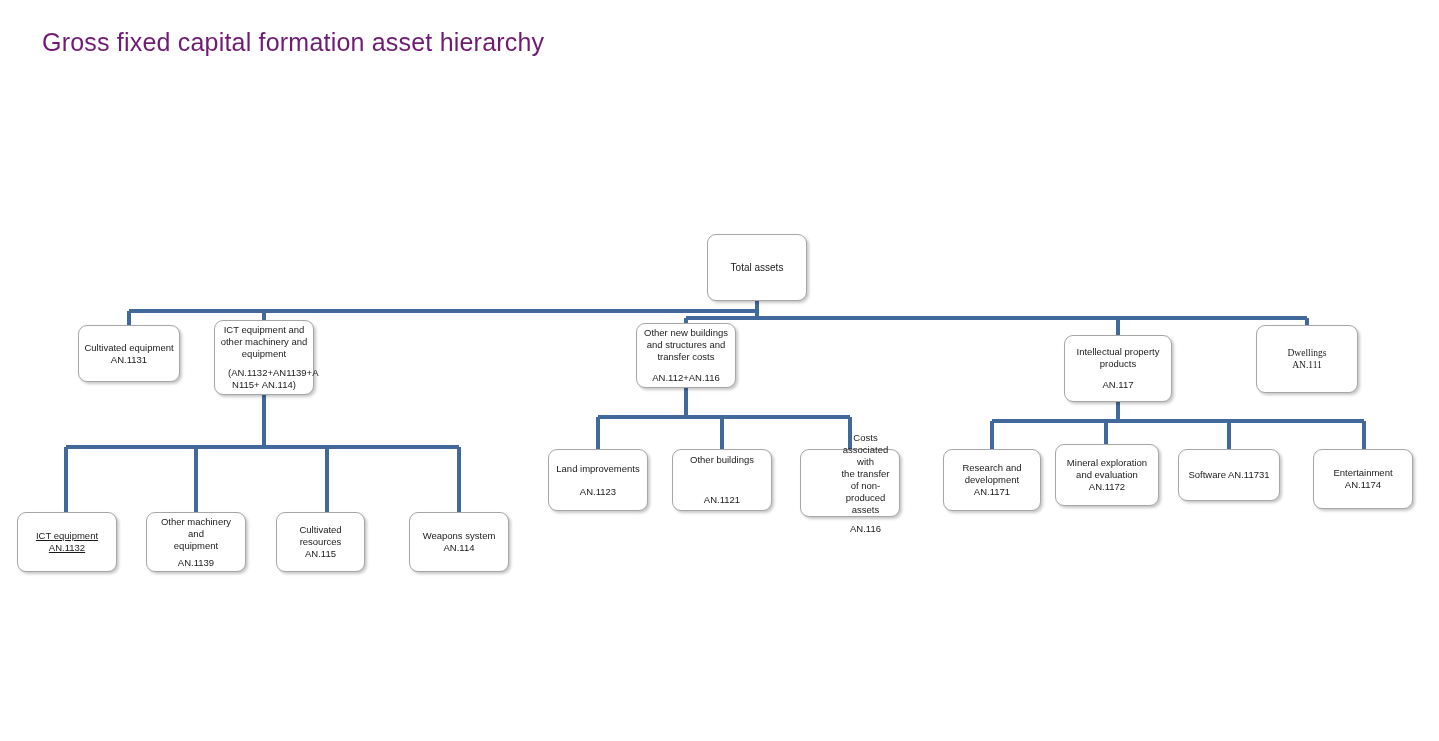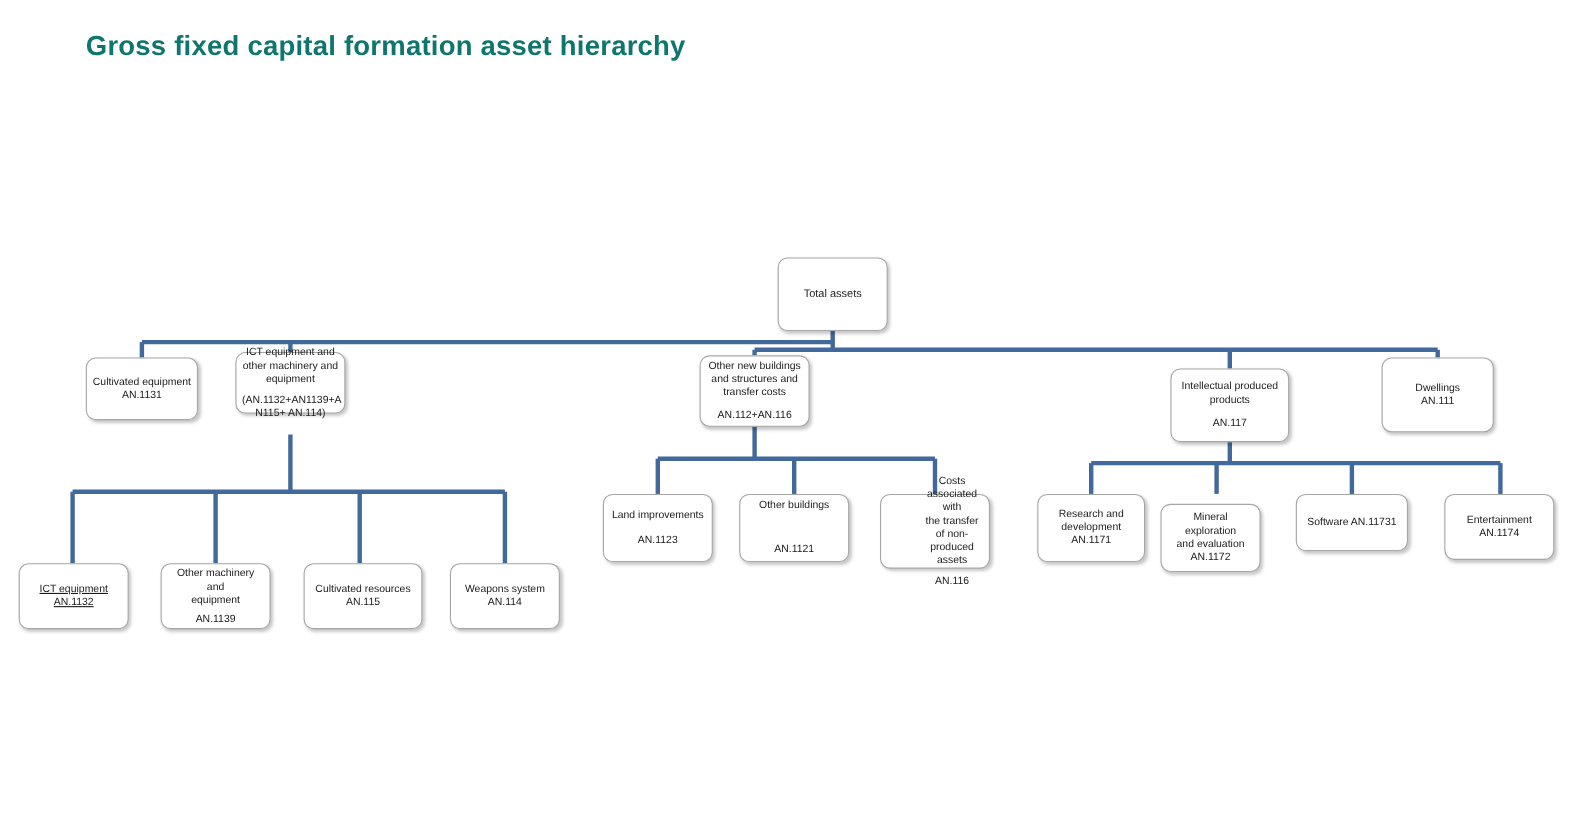--- a/index.html
+++ b/index.html
@@ -22,25 +22,24 @@
     top: 0;
     width: 1439px;
     height: 741px;
   }
 
   #page-title {
     position: absolute;
     left: 42px;
     top: 28px;
     font-size: 25px;
-    font-weight: 700;
+    font-weight: 400;
     letter-spacing: 0.2px;
-    color: #0f766e;
+    color: #701a75;
     white-space: nowrap;
-    margin-left: 36px;
   }
 
   
   #connectors {
     position: absolute;
     left: 0;
     top: 0;
     width: 1439px;
     height: 741px;
     pointer-events: none;
@@ -127,58 +126,58 @@
 
   <div class="node root" style="left:707px; top:234px; width:100px; height:67px;">
     <span class="line">Total assets</span>
   </div>
 
   <div class="node" style="left:78px; top:325px; width:102px; height:57px;">
     <span class="line">Cultivated equipment</span>
     <span class="line">AN.1131</span>
   </div>
 
-  <div class="node tight" style="left:214px; top:320px; width:100px; height:56px;align-items:flex-end;">
+  <div class="node tight" style="left:214px; top:320px; width:100px; height:75px;">
     <span class="line">ICT  equipment and</span>
     <span class="line">other machinery and</span>
     <span class="line">equipment</span>
     <span class="code" style="margin-top:7px;padding-left:16px;">(AN.1132+AN1139+A</span>
     <span class="line">N115+ AN.114)</span>
   </div>
 
   <div class="node" style="left:636px; top:323px; width:100px; height:65px;">
     <span class="line">Other new buildings</span>
     <span class="line">and structures and</span>
     <span class="line">transfer costs</span>
     <span class="code">AN.112+AN.116</span>
   </div>
 
   <div class="node" style="left:1064px; top:335px; width:108px; height:67px;">
-    <span class="line">Intellectual produced</span>
+    <span class="line">Intellectual property</span>
     <span class="line">products</span>
     <span class="code">AN.117</span>
   </div>
 
-  <div class="node" style="left:1256px; top:325px; width:102px; height:68px;">
+  <div class="node" style="left:1256px; top:325px; width:102px; height:68px;font-family:Liberation Serif, serif;">
     <span class="line">Dwellings</span>
     <span class="line">AN.111</span>
   </div>
 
   <div class="node" style="left:17px; top:512px; width:100px; height:60px;text-decoration:underline;">
     <span class="line">ICT equipment</span>
     <span class="line">AN.1132</span>
   </div>
 
   <div class="node" style="left:146px; top:512px; width:100px; height:60px;">
     <span class="line">Other machinery and</span>
     <span class="line">equipment</span>
     <span class="code" style="margin-top:5px;">AN.1139</span>
   </div>
 
-  <div class="node" style="left:276px; top:512px; width:108px; height:60px;">
+  <div class="node" style="left:276px; top:512px; width:89px; height:60px;">
     <span class="line">Cultivated resources</span>
     <span class="line">AN.115</span>
   </div>
 
   <div class="node" style="left:409px; top:512px; width:100px; height:60px;">
     <span class="line">Weapons system</span>
     <span class="line">AN.114</span>
   </div>
 
   <div class="node" style="left:548px; top:449px; width:100px; height:62px;">
@@ -197,21 +196,21 @@
     <span class="line">produced assets</span>
     <span class="code" style="margin-top:7px;">AN.116</span>
   </div>
 
   <div class="node" style="left:943px; top:449px; width:98px; height:62px;">
     <span class="line">Research and</span>
     <span class="line">development</span>
     <span class="line">AN.1171</span>
   </div>
 
-  <div class="node" style="left:1055px; top:458px; width:91px; height:62px;">
+  <div class="node" style="left:1055px; top:444px; width:104px; height:62px;">
     <span class="line">Mineral exploration</span>
     <span class="line">and evaluation</span>
     <span class="line">AN.1172</span>
   </div>
 
   <div class="node" style="left:1178px; top:449px; width:102px; height:52px;">
     <span class="line">Software AN.11731</span>
   </div>
 
   <div class="node" style="left:1313px; top:449px; width:100px; height:60px;">

